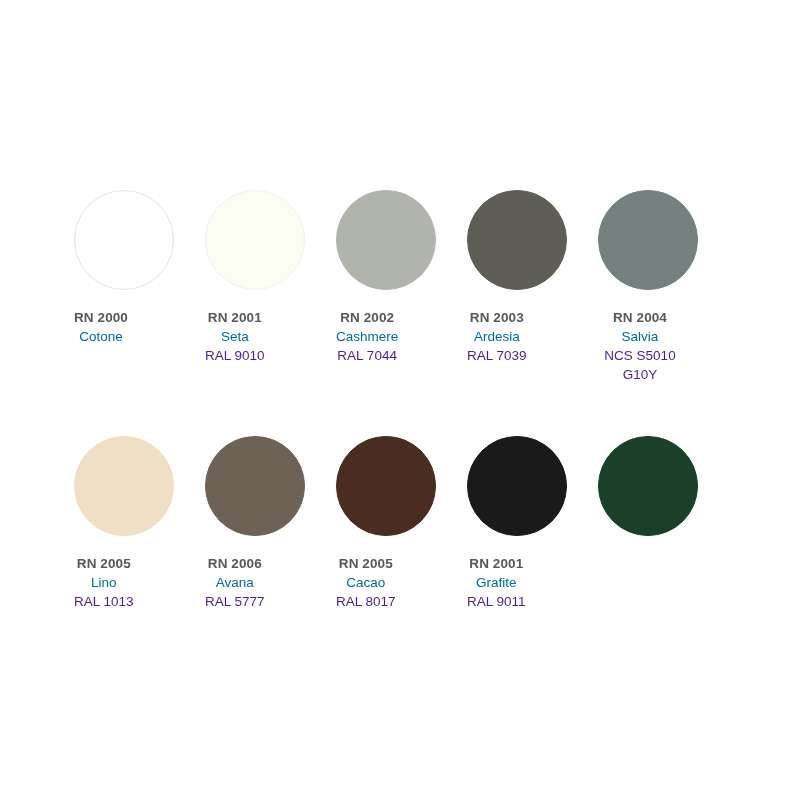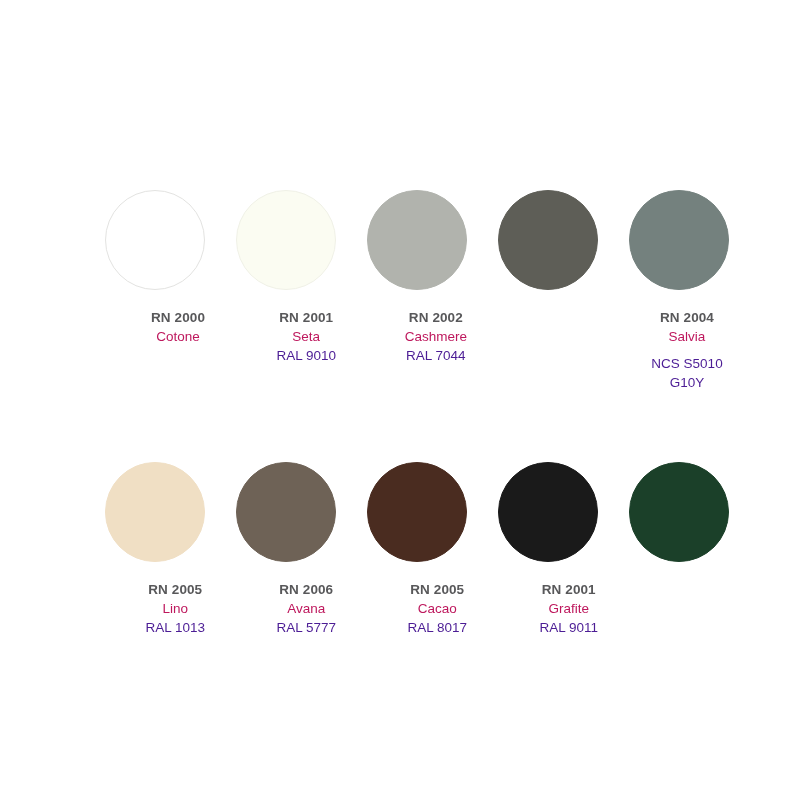--- a/index.html
+++ b/index.html
@@ -26,27 +26,27 @@
     left: 0;
     width: 800px;
     display: flex;
     flex-direction: row;
     justify-content: flex-start;
     padding-left: 74px;
     box-sizing: border-box;
   }
 
   #swatch-row-1 { top: 190px; }
-  #swatch-row-2 { top: 462px; }
+  #swatch-row-2 { top: 436px; }
 
   .swatch-cell {
     width: 131px;
     display: flex;
     flex-direction: column;
-    align-items: flex-end;
+    align-items: flex-start;
   }
 
   .swatch-disc {
     width: 100px;
     height: 100px;
     border-radius: 50%;
     box-sizing: border-box;
   }
 
   .swatch-labels {
@@ -59,21 +59,21 @@
     font-size: 13.5px;
     font-weight: bold;
     color: #58585a;
     letter-spacing: 0.1px;
     white-space: nowrap;
   }
 
   .swatch-name {
     font-size: 13.5px;
     font-weight: normal;
-    color: #be185d;
+    color: #0369a1;
     white-space: nowrap;
   }
 
   .swatch-ref {
     font-size: 13.5px;
     font-weight: normal;
     color: #4c1d95;
     white-space: nowrap;
   }
 </style>
@@ -106,28 +106,33 @@
       <div class="swatch-disc" style="background: rgb(177, 179, 173); border: 1px solid rgb(177, 179, 173);"></div>
       <div class="swatch-labels">
         <div class="swatch-code">RN 2002</div>
         <div class="swatch-name">Cashmere</div>
         <div class="swatch-ref">RAL 7044</div>
       </div>
     </div>
 
     <div class="swatch-cell">
       <div class="swatch-disc" style="background: rgb(94, 94, 87); border: 1px solid rgb(94, 94, 87);"></div>
+      <div class="swatch-labels">
+        <div class="swatch-code">RN 2003</div>
+        <div class="swatch-name">Ardesia</div>
+        <div class="swatch-ref">RAL 7039</div>
+      </div>
     </div>
 
     <div class="swatch-cell">
       <div class="swatch-disc" style="background: rgb(116, 129, 126); border: 1px solid rgb(116, 129, 126);"></div>
       <div class="swatch-labels">
         <div class="swatch-code">RN 2004</div>
         <div class="swatch-name">Salvia</div>
-        <div class="swatch-ref" style="white-space: normal; max-width: 84px; margin: 8px auto;">NCS S5010 G10Y</div>
+        <div class="swatch-ref" style="white-space: normal; max-width: 84px; margin: 0px auto;">NCS S5010 G10Y</div>
       </div>
     </div>
 
   </div>
 
   <div class="swatch-row" id="swatch-row-2">
 
     <div class="swatch-cell">
       <div class="swatch-disc" style="background: rgb(240, 223, 196); border: 1px solid rgb(240, 223, 196);"></div>
       <div class="swatch-labels">

